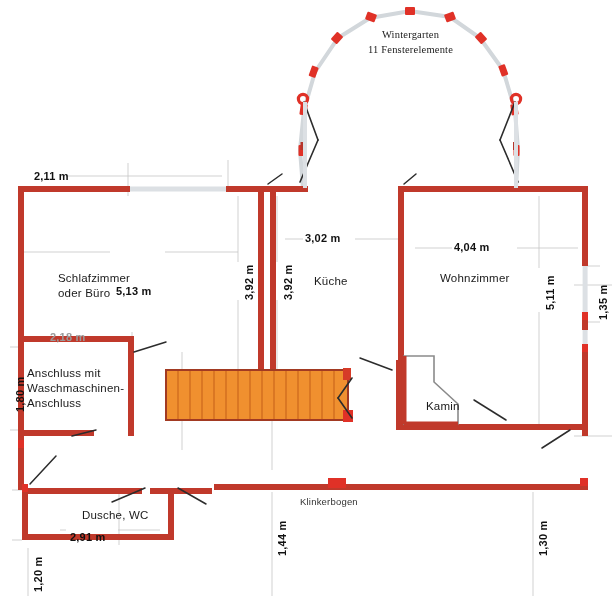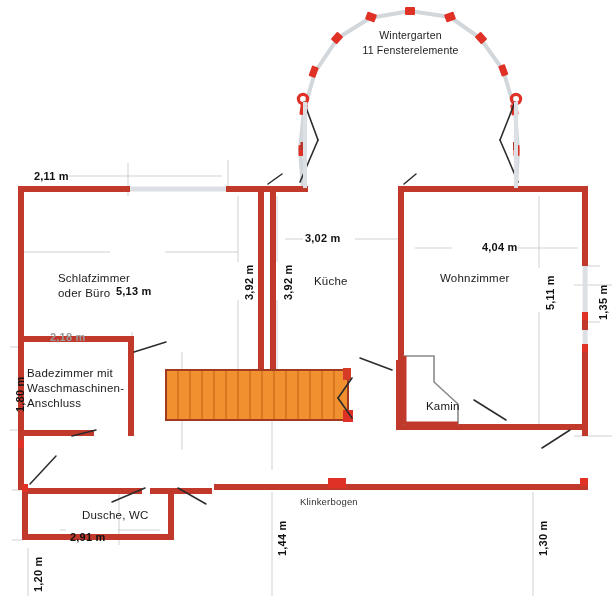--- a/index.html
+++ b/index.html
@@ -268,36 +268,36 @@
 
     <g fill="#E03127">
       <rect x="18" y="440" width="6" height="8"></rect>
       <rect x="22" y="484" width="6" height="8"></rect>
       <rect x="582" y="312" width="6" height="8"></rect>
       <rect x="582" y="344" width="6" height="8"></rect>
       <rect x="580" y="478" width="8" height="8"></rect>
     </g>
   </svg>
 
-  <div class="lbl wg" style="left:308px; top:28px; width:205px;">
+  <div class="lbl wg" style="left:308px; top:28px; width:205px;font-family:Liberation Serif, serif;">
     <div>Wintergarten</div>
     <div>11 Fensterelemente</div>
   </div>
 
   <div class="lbl dim" style="left:34px; top:170px;">2,11 m</div>
 
   <div class="lbl dim" style="left:116px; top:237px;margin-top:48px;">5,13 m</div>
 
   <div class="lbl dim-v" style="left:243px; top:300px; transform:rotate(-90deg);">3,92 m</div>
 
   <div class="lbl dim-v" style="left:282px; top:300px; transform:rotate(-90deg);">3,92 m</div>
 
   <div class="lbl dim" style="left:305px; top:232px;">3,02 m</div>
 
-  <div class="lbl dim" style="left:454px; top:241px;margin-left:28px;">4,04 m</div>
+  <div class="lbl dim" style="left:454px; top:241px;">4,04 m</div>
 
   <div class="lbl dim-v" style="left:544px; top:310px; transform:rotate(-90deg);">5,11 m</div>
 
   <div class="lbl dim-v" style="left:597px; top:320px; transform:rotate(-90deg);">1,35 m</div>
 
   <div class="lbl dim" style="left:50px; top:331px; color:#9A9A9A;">2,18 m</div>
 
   <div class="lbl dim-v" style="left:14px; top:412px; transform:rotate(-90deg);">1,80 m</div>
 
   <div class="lbl dim" style="left:70px; top:531px;">2,91 m</div>
@@ -307,21 +307,21 @@
   <div class="lbl dim-v" style="left:276px; top:556px; transform:rotate(-90deg);">1,44 m</div>
 
   <div class="lbl dim-v" style="left:537px; top:556px; transform:rotate(-90deg);">1,30 m</div>
 
   <div class="lbl room-multi" style="left:58px; top:271px;">
     <div>Schlafzimmer</div>
     <div>oder Büro</div>
   </div>
 
   <div class="lbl room-multi" style="left:27px; top:366px;">
-    <div>Badezimmer mit</div>
+    <div>Anschluss mit</div>
     <div>Waschmaschinen-</div>
     <div>Anschluss</div>
   </div>
 
   <div class="lbl room" style="left:70px; top:509px;">Dusche, WC</div>
 
   <div class="lbl room" style="left:302px; top:275px;">Küche</div>
 
   <div class="lbl room" style="left:428px; top:272px;">Wohnzimmer</div>
 

